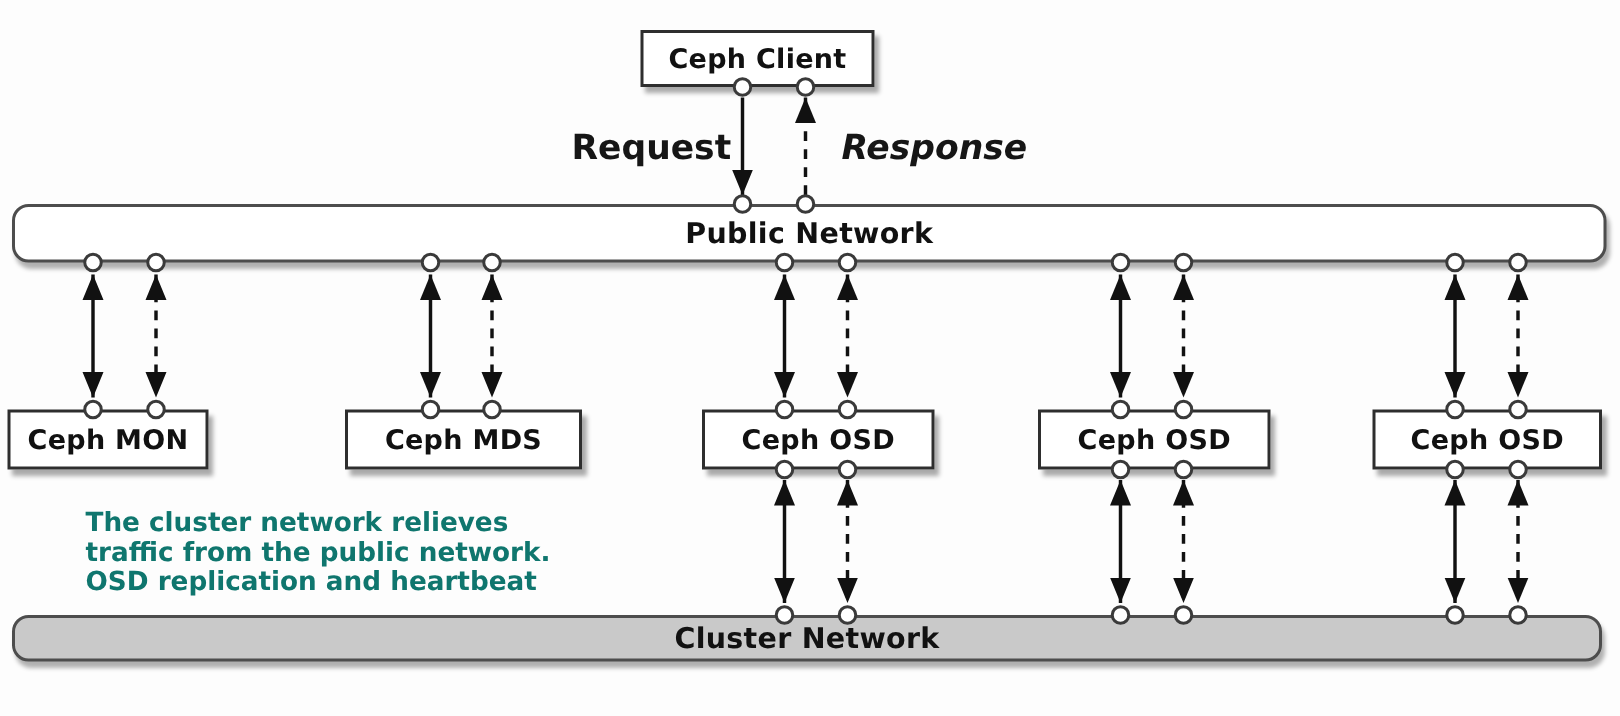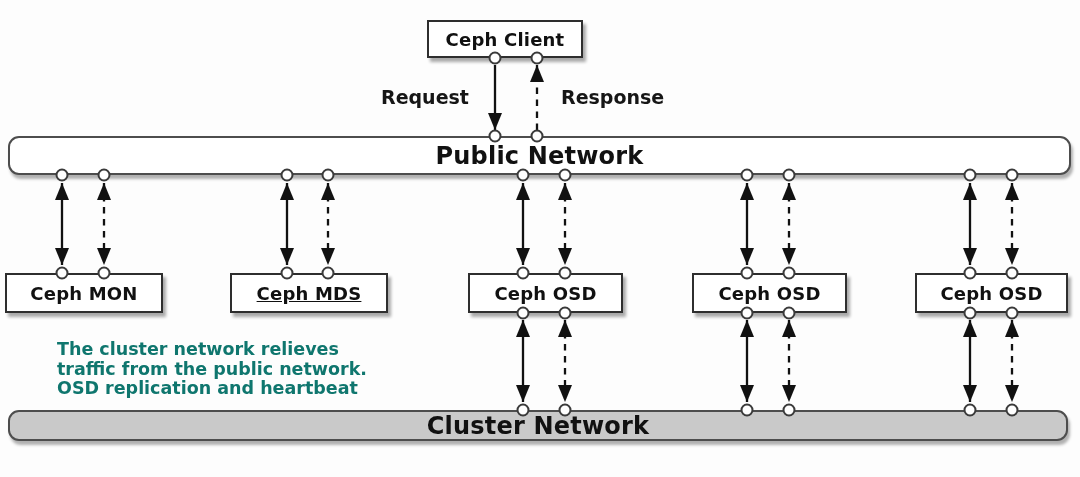--- a/index.html
+++ b/index.html
@@ -23,39 +23,39 @@
     display: flex; align-items: center; justify-content: center;
     font-size: 18px; font-weight: bold; color: #111;
     letter-spacing: 0.2px;
     white-space: nowrap;
   }
   .bar {
     border: 2px solid #4d4d4d;
     border-radius: 11px;
     box-shadow: 2px 4px 3px rgba(0,0,0,0.30);
     display: flex; align-items: center; justify-content: center;
-    font-size: 24px; font-weight: bold; color: #111;
+    font-size: 19px; font-weight: bold; color: #111;
     letter-spacing: 0.2px;
   }
   .bar-public  { left: 8px;  top: 136px; width: 1063px; height: 39px; background: var(--node_fill, #ffffff); }
   .bar-cluster { left: 8px;  top: 410px; width: 1060px; height: 31px; background: var(--cluster_fill, #c9c9c9); }
 
   .node-client { left: 427px; top: 20px;  width: 156px; height: 38px; }
-  .node-mon    { left: 5px;   top: 273px; width: 158px; height: 40px; }
-  .node-mds    { left: 230px; top: 273px; width: 158px; height: 40px; text-decoration: underline; }
+  .node-mon    { left: 5px;   top: 273px; width: 134px; height: 40px; }
+  .node-mds    { left: 230px; top: 273px; width: 158px; height: 40px; }
   .node-osd1   { left: 468px; top: 273px; width: 155px; height: 40px; }
   .node-osd2   { left: 692px; top: 273px; width: 155px; height: 40px; }
   .node-osd3   { left: 915px; top: 273px; width: 153px; height: 40px; }
 
   .edge-label {
-    font-size: 19px; font-weight: bold; color: #161616;
+    font-size: 23px; font-weight: bold; color: #161616;
     white-space: nowrap;
   }
   .label-request  { left: 381px; top: 86px; }
-  .label-response { left: 561px; top: 86px; }
+  .label-response { left: 561px; top: 86px; font-style: italic; }
 
   .annotation {
     left: 57px; top: 340px;
     font-size: 17.5px; font-weight: bold; color: #0f766e;
     line-height: 19.5px;
     white-space: nowrap;
   }
 
   svg.connectors {
     position: absolute; left: 0; top: 0;

